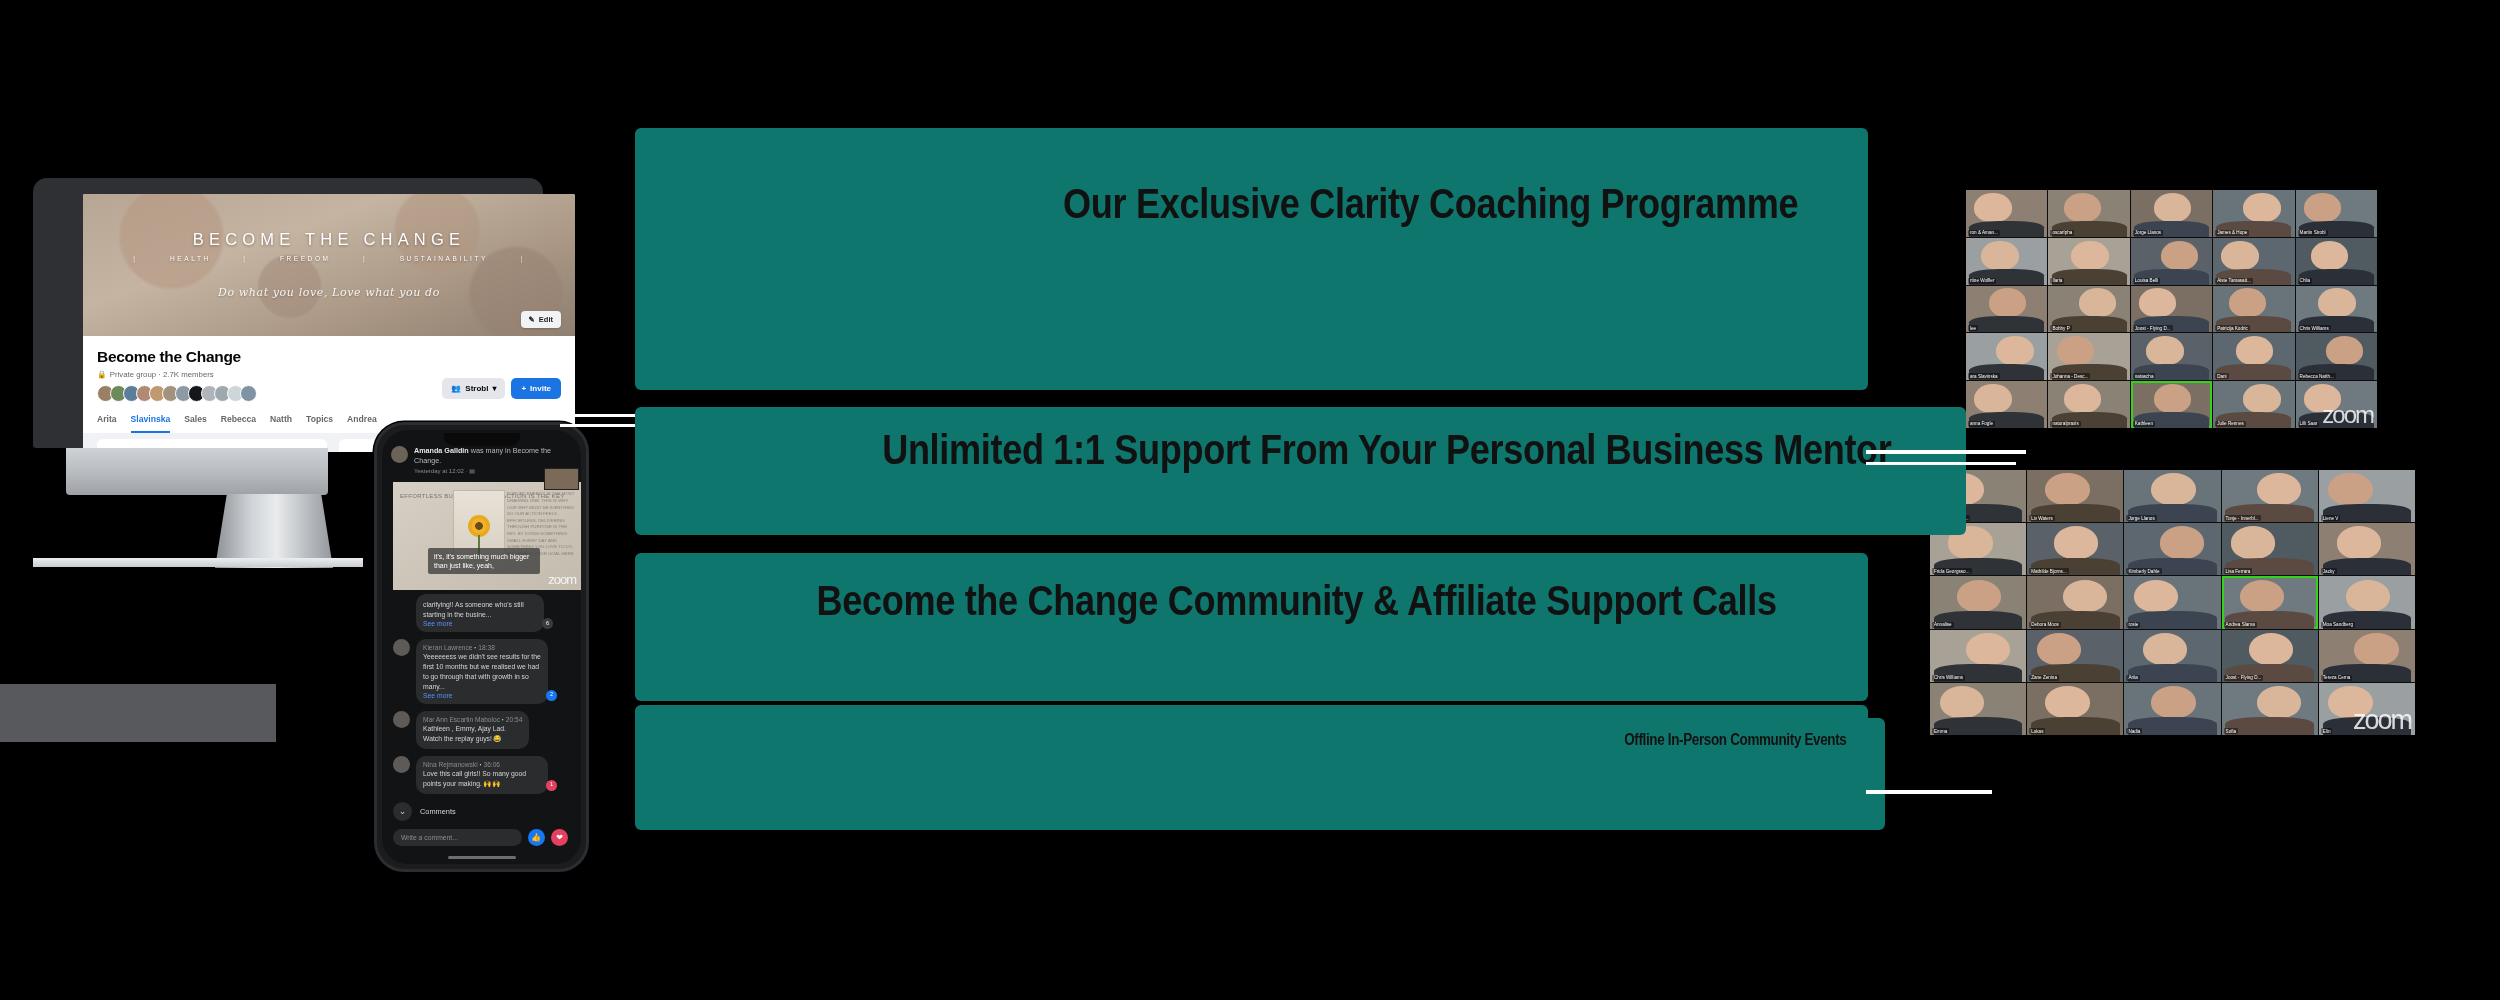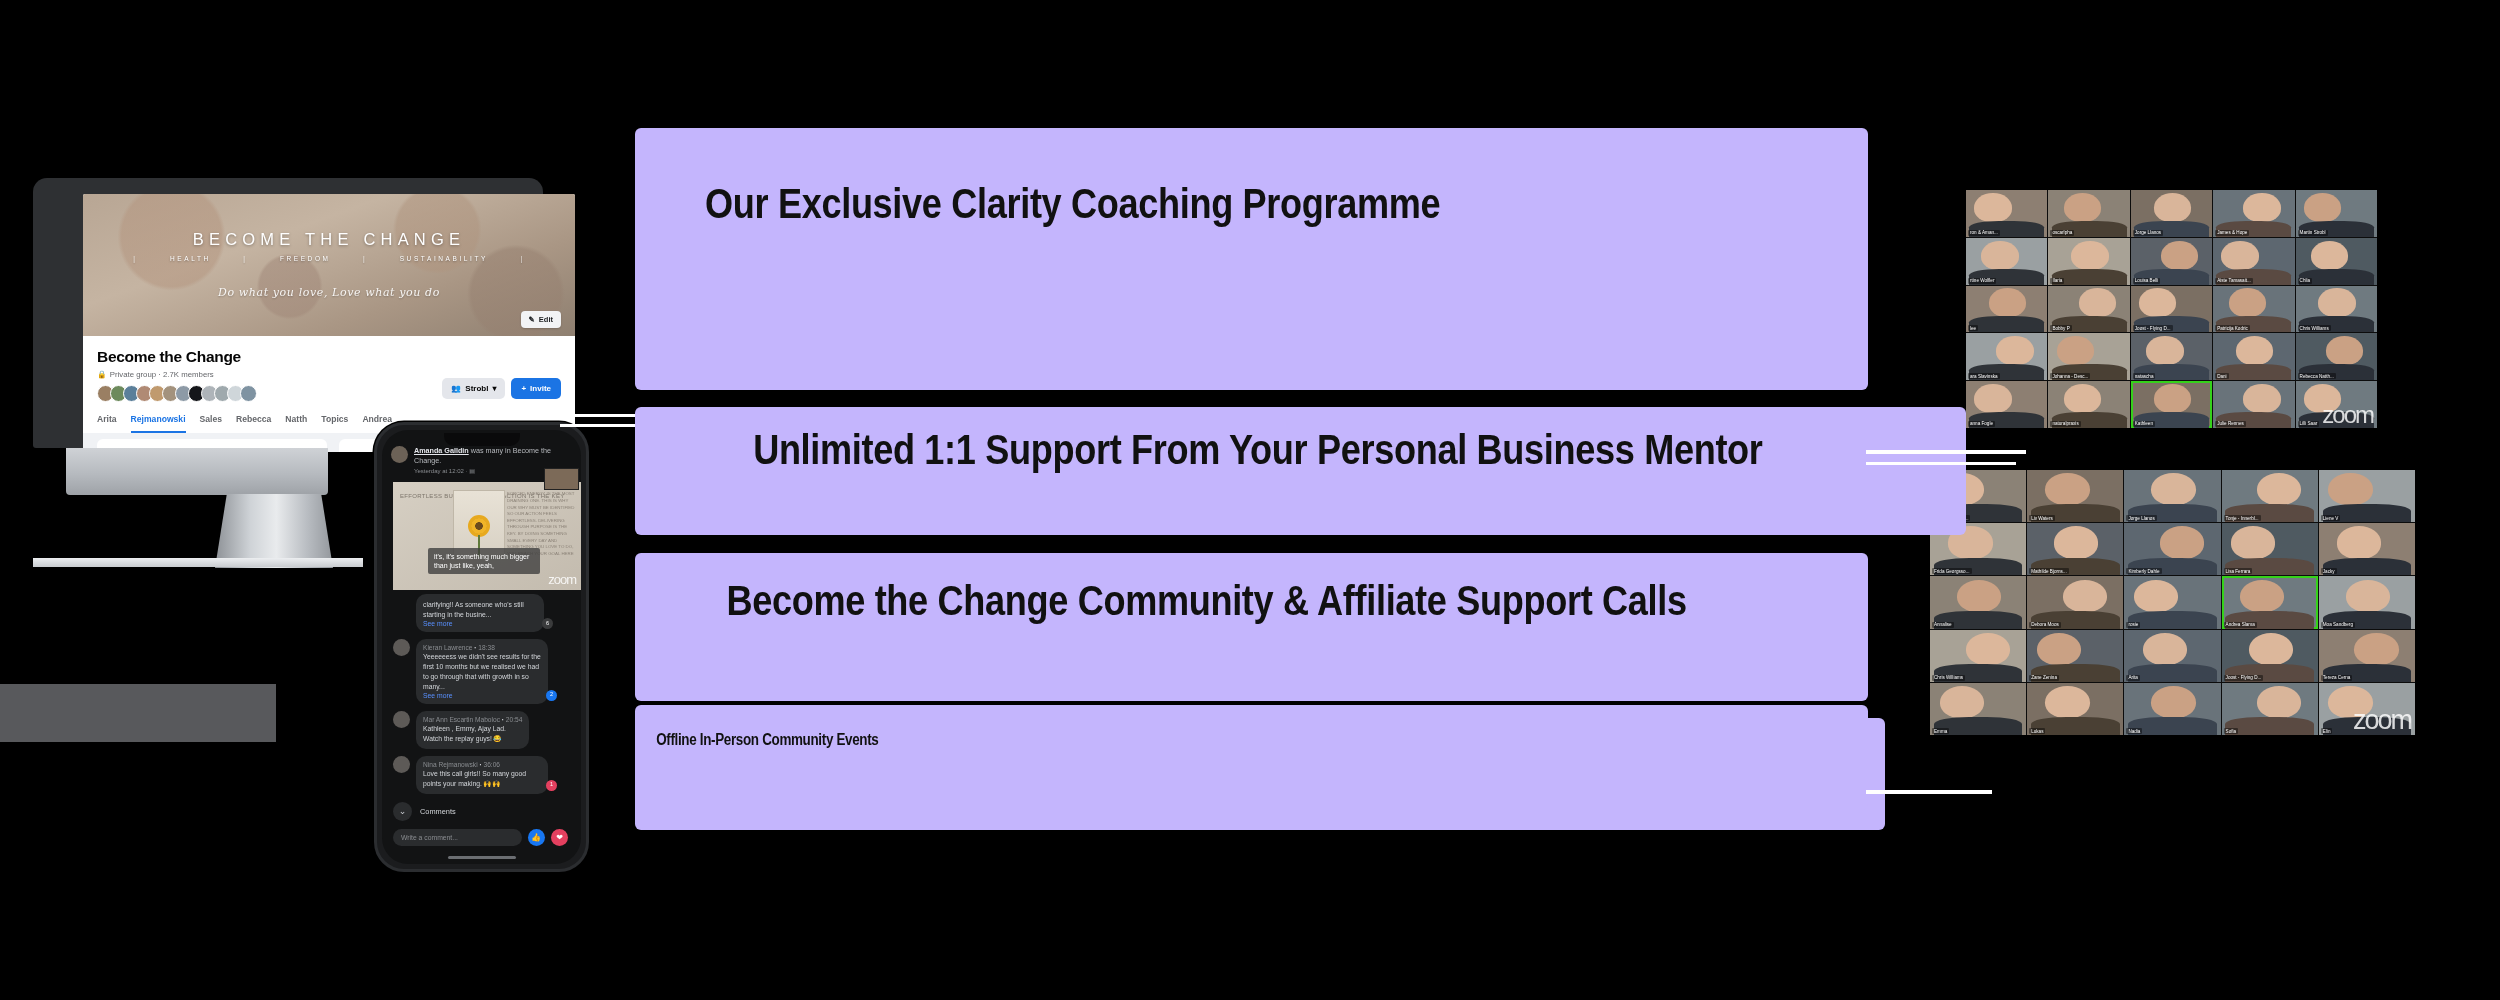--- a/index.html
+++ b/index.html
@@ -4,22 +4,22 @@
 <style>
   * { margin:0; padding:0; box-sizing:border-box; }
   html,body { background:#000; }
   body {
     width:2500px; height:1000px; position:relative; overflow:hidden;
     font-family:"Liberation Sans", sans-serif; background:#000;
   }
 
   
   .card{
-    position:absolute; background:#c4b5fd; border-radius:6px;
-    display:flex; align-items:center; justify-content:flex-start;
+    position:absolute; background:#0f766e; border-radius:6px;
+    display:flex; align-items:center; justify-content:flex-end;
   }
   .card-text{
     color:#111; font-weight:bold; letter-spacing:-0.4px;
     text-align:center; white-space:nowrap;
     font-family:"Liberation Sans", sans-serif;
     transform:scaleX(0.84); transform-origin:center;
   }
   #card-0{ left:635px; top:128px; width:1233px; height:262px; }
   #card-0 .card-text{ font-size:43px; position:relative; top:-56px; }
 
@@ -143,21 +143,21 @@
   }
   .notch{
     position:absolute; left:50%; transform:translateX(-50%); top:3px;
     width:76px; height:13px; background:#0a0a0b; border-radius:0 0 10px 10px;
   }
   .ph-screen{ position:absolute; inset:5px; background:#121314; border-radius:26px; overflow:hidden; }
   .ph-pad{ padding:16px 9px 0 9px; }
   .ph-head{ display:flex; gap:6px; align-items:flex-start; }
   .ph-av{ width:17px; height:17px; border-radius:50%; background:#6c6257; flex:0 0 auto; }
   .ph-htxt{ font-size:7.2px; color:#b8bbbf; line-height:1.35; }
-  .ph-htxt b{ color:#e4e6eb;text-decoration:underline; }
+  .ph-htxt b{ color:#e4e6eb; }
   .ph-time{ font-size:6px; color:#8a8d91; margin-top:2px; }
   .ph-video{
     position:relative; margin:8px 0 0 2px; width:188px; height:108px;
     background:linear-gradient(150deg,#d6cfc3,#c3bbae);
   }
   .vid-left{ position:absolute; left:7px; top:10px; font-size:6px; color:#7d756b; line-height:1.55; letter-spacing:.3px;}
   .vid-right{ position:absolute; right:6px; top:9px; width:68px; font-size:4.4px; color:#8b8277; line-height:1.5;}
   .vid-flower{
     position:absolute; left:60px; top:8px; width:52px; height:68px;
     background:linear-gradient(180deg,#e8e2d6,#d8d1c4); border:1px solid #bfb7a8;
@@ -281,21 +281,21 @@
         </div>
         <div class="btn-invite">
           <span>+</span>
           <span>Invite</span>
         </div>
       </div>
     </div>
 
     <div class="fb-tabs">
       <span>Arita</span>
-      <span class="active">Rejmanowski</span>
+      <span class="active">Slavinska</span>
       <span>Sales</span>
       <span>Rebecca</span>
       <span>Natth</span>
       <span>Topics</span>
       <span>Andrea</span>
     </div>
 
     <div class="fb-body">
       <div class="comp"></div>
       <div class="comp2"></div>

